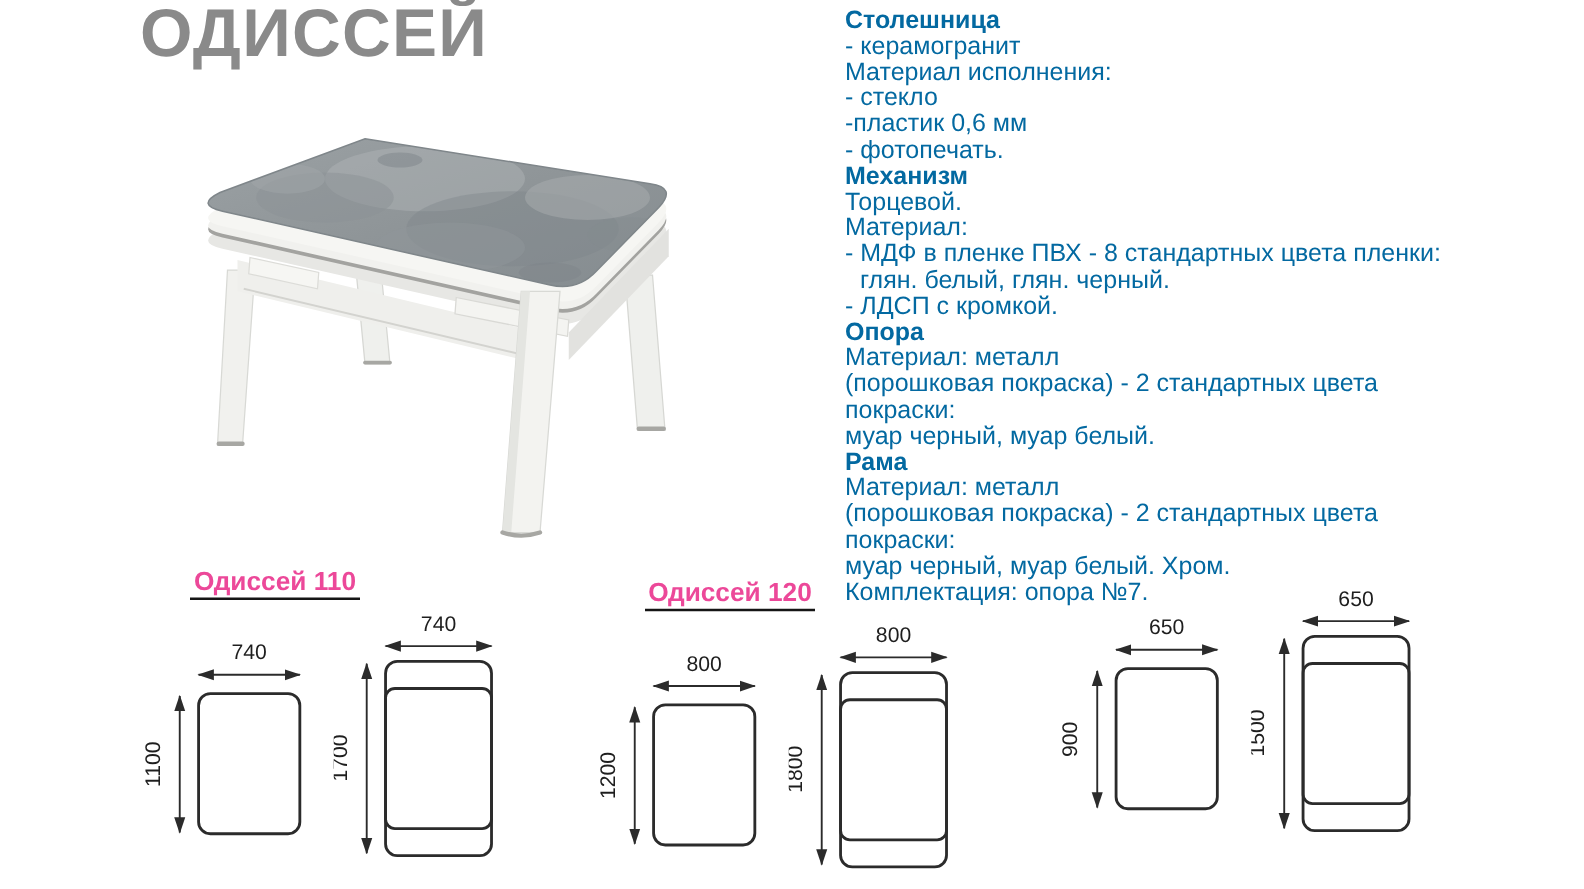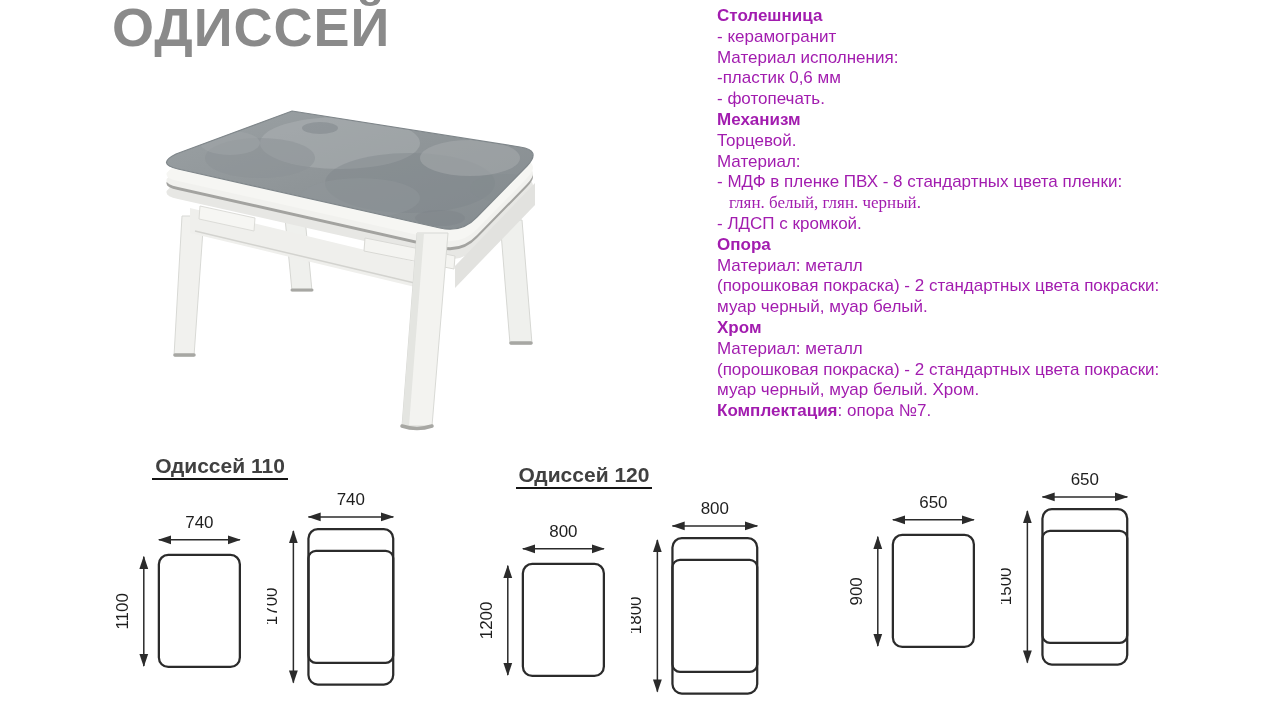--- a/index.html
+++ b/index.html
@@ -4,28 +4,28 @@
 <style>
   html,body{margin:0;padding:0;background:#ffffff;}
   .page{position:relative;width:1267px;height:711px;background:#ffffff;overflow:hidden;
         font-family:"Liberation Sans", sans-serif;color:#1a1a1a;}
 
   .product-title{position:absolute;left:112px;top:-4px;font-size:54px;font-weight:bold;
         letter-spacing:1px;color:#8a8a8a;}
 
   .photo{position:absolute;left:110px;top:88px;width:560px;height:380px;}
 
-  .specs{position:absolute;left:717px;top:6px;width:505px;font-size:17px;line-height:20.8px;
-        color:#a21caf;}
+  .specs{position:absolute;left:676px;top:6px;width:505px;font-size:20px;line-height:20.8px;
+        color:#0369a1;}
   .spec-h{font-weight:bold;}
-  .spec-h-inline{font-weight:bold;}
-  .indent{padding-left:12px;font-family:Liberation Serif, serif;}
+  .spec-h-inline{font-weight:normal;}
+  .indent{padding-left:12px;}
 
   .model-group{position:absolute;}
-  .model-h{font-size:21px;font-weight:bold;text-align:center;padding-right:78px;color:#404040;}
+  .model-h{font-size:21px;font-weight:bold;text-align:center;padding-right:78px;color:#ec4899;}
   .model-h span{border-bottom:2.5px solid #151515;padding:0 3px 1px;}
   .diagrams{display:flex;margin-top:5px;}
   .dg-closed{margin-top:19px;margin-right:10px;}
   svg text{font-family:"Liberation Sans", sans-serif;font-size:18px;fill:#1e1e1e;}
   .dim-line{stroke:#2b2b2b;stroke-width:1.6;}
   .dim-rect{fill:none;stroke:#2b2b2b;stroke-width:2.4;}
 </style>
 </head>
 <body>
 
@@ -101,37 +101,38 @@
         <ellipse cx="330" cy="130" rx="25" ry="8" fill="#7a8286" opacity="0.35"></ellipse>
       </g>
       <use href="#toppath" fill="none" stroke="#7f868a" stroke-width="1.2"></use>
     </g>
   </svg>
 
   <div class="specs">
     <div class="spec-h">Столешница</div>
     <div class="spec-l">- керамогранит</div>
     <div class="spec-l">Материал исполнения:</div>
+    <div class="spec-l">- стекло</div>
     <div class="spec-l">-пластик 0,6 мм</div>
     <div class="spec-l">- фотопечать.</div>
 
     <div class="spec-h">Механизм</div>
     <div class="spec-l">Торцевой.</div>
 
     <div class="spec-l">Материал:</div>
     <div class="spec-l">- МДФ в пленке ПВХ - 8 стандартных цвета пленки:</div>
     <div class="spec-l indent">глян. белый, глян. черный.</div>
     <div class="spec-l">- ЛДСП с кромкой.</div>
 
     <div class="spec-h">Опора</div>
     <div class="spec-l">Материал: металл</div>
     <div class="spec-l">(порошковая покраска) - 2 стандартных цвета покраски:</div>
     <div class="spec-l">муар черный, муар белый.</div>
 
-    <div class="spec-h">Хром</div>
+    <div class="spec-h">Рама</div>
     <div class="spec-l">Материал: металл</div>
     <div class="spec-l">(порошковая покраска) -  2 стандартных цвета покраски:</div>
     <div class="spec-l">муар черный, муар белый. Хром.</div>
 
     <div class="spec-l">
       <span class="spec-h-inline">Комплектация</span><span>: опора №7.</span>
     </div>
   </div>
 
   <div class="model-group" style="left:108px;top:454px;width:302px;">

